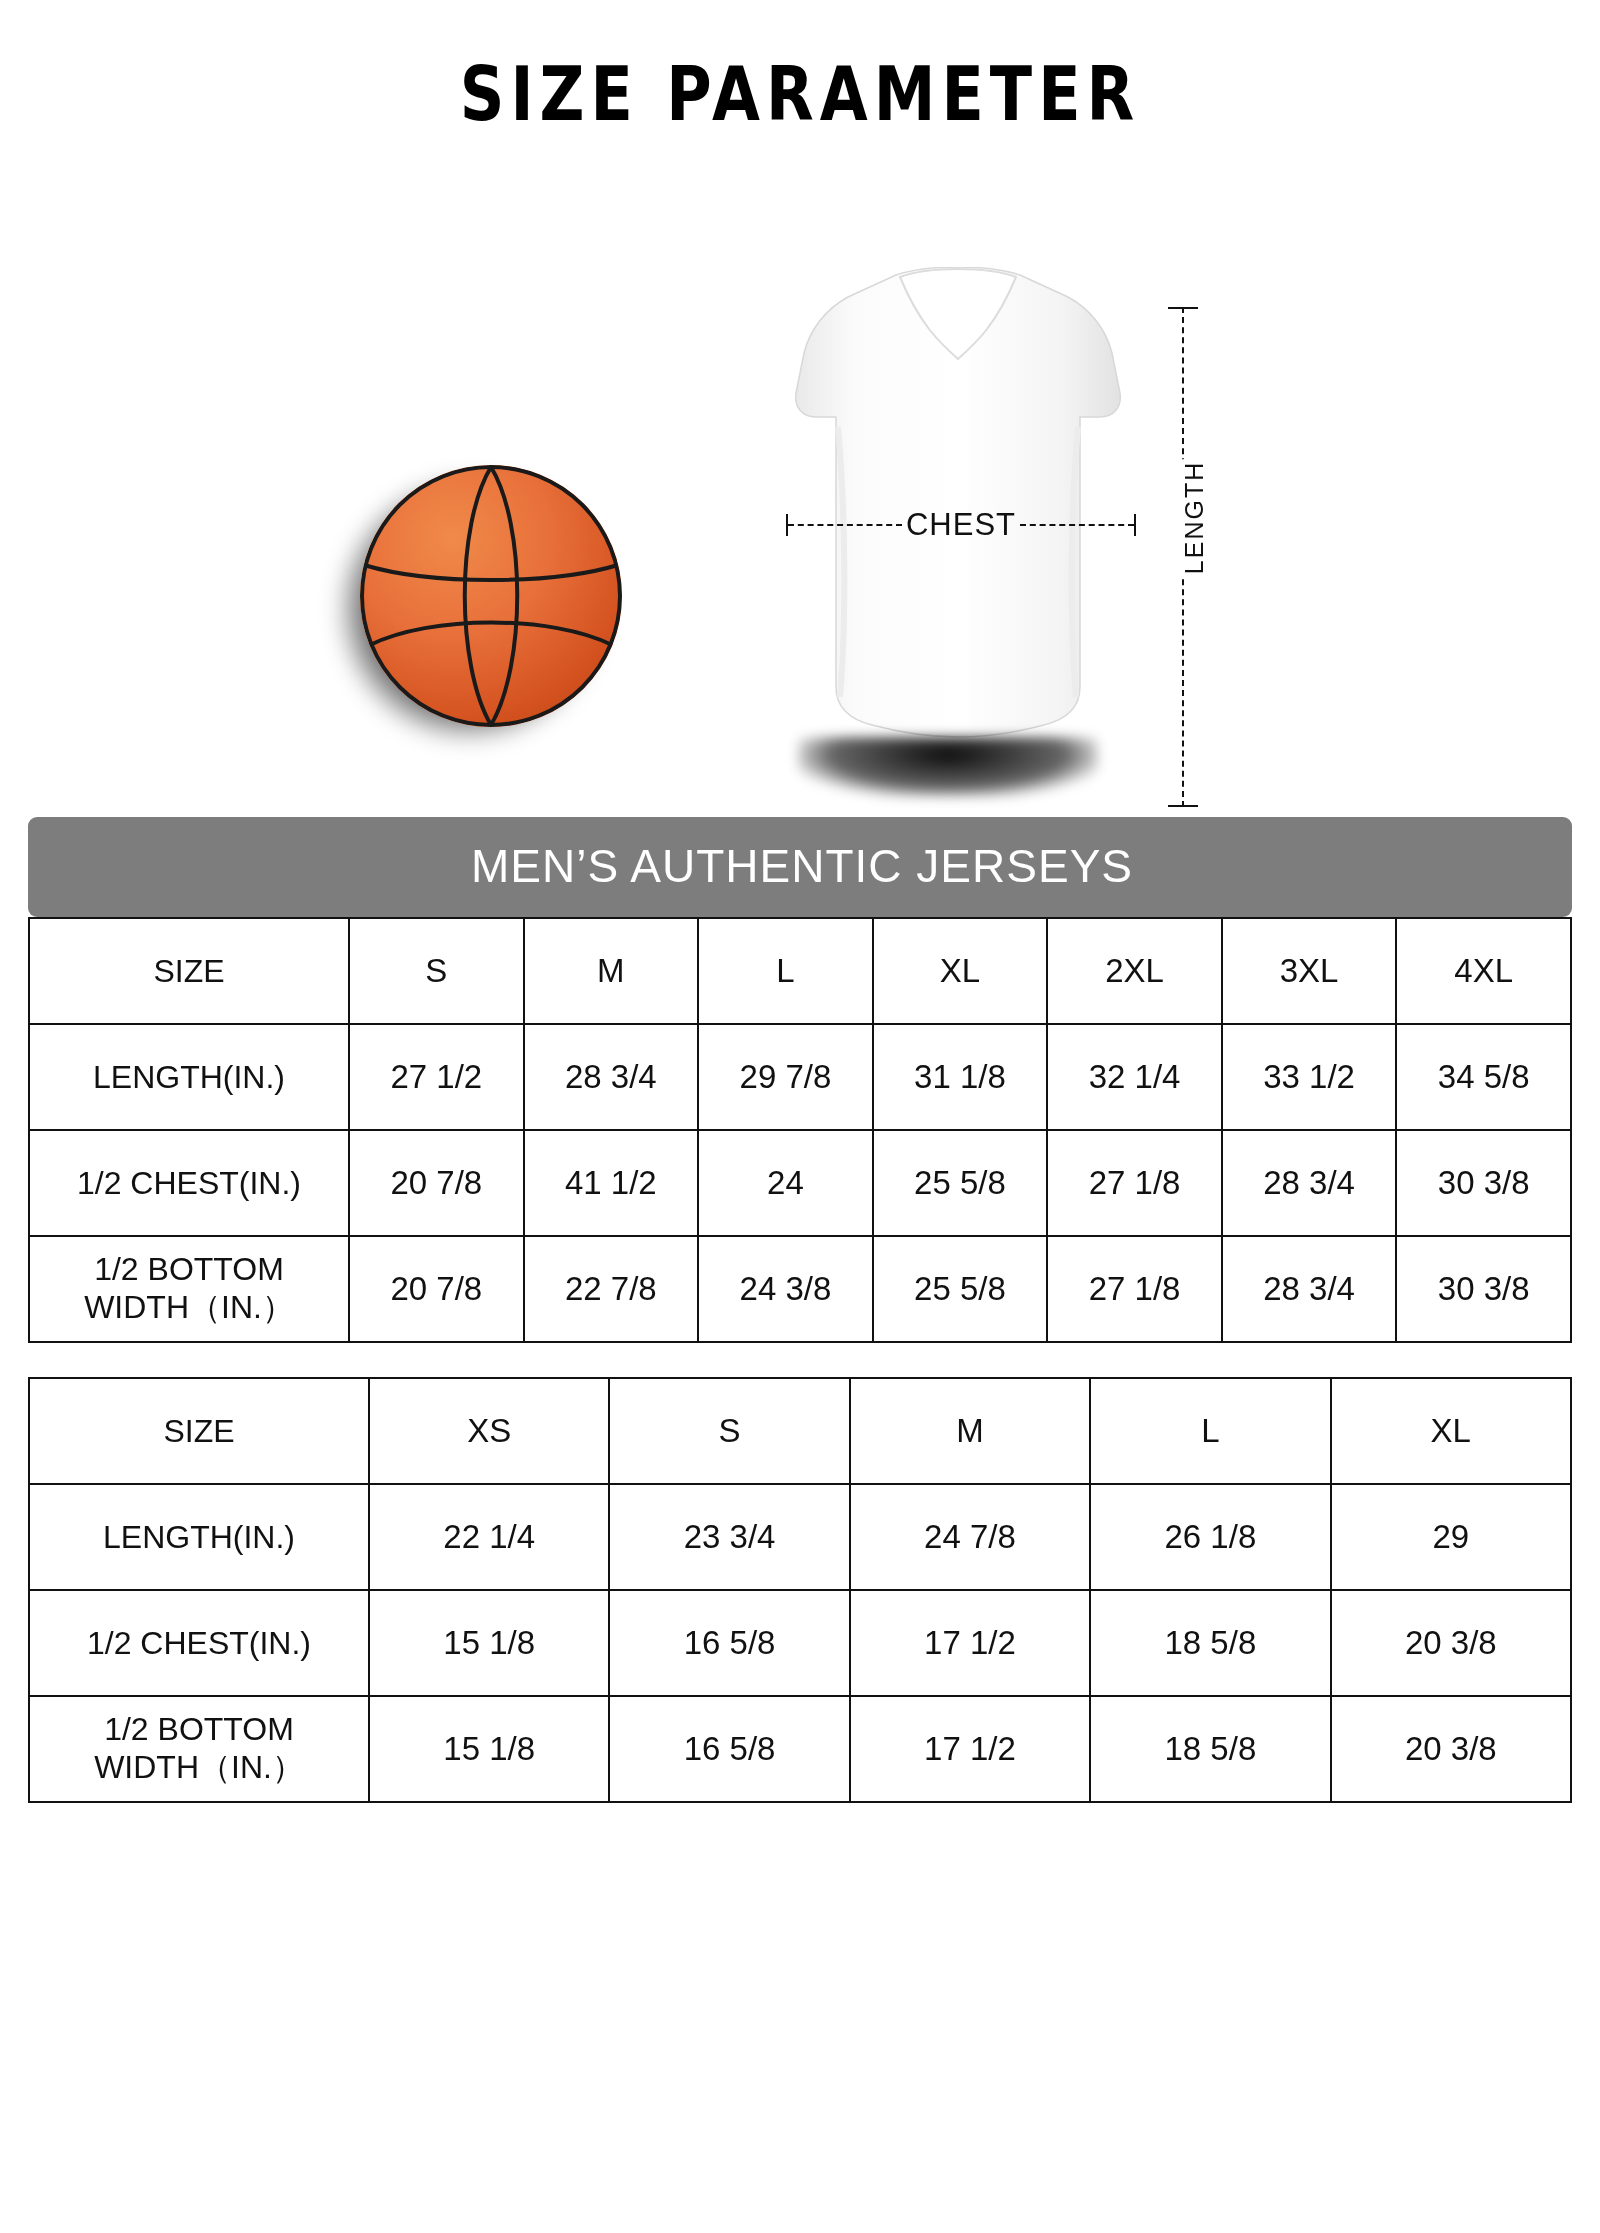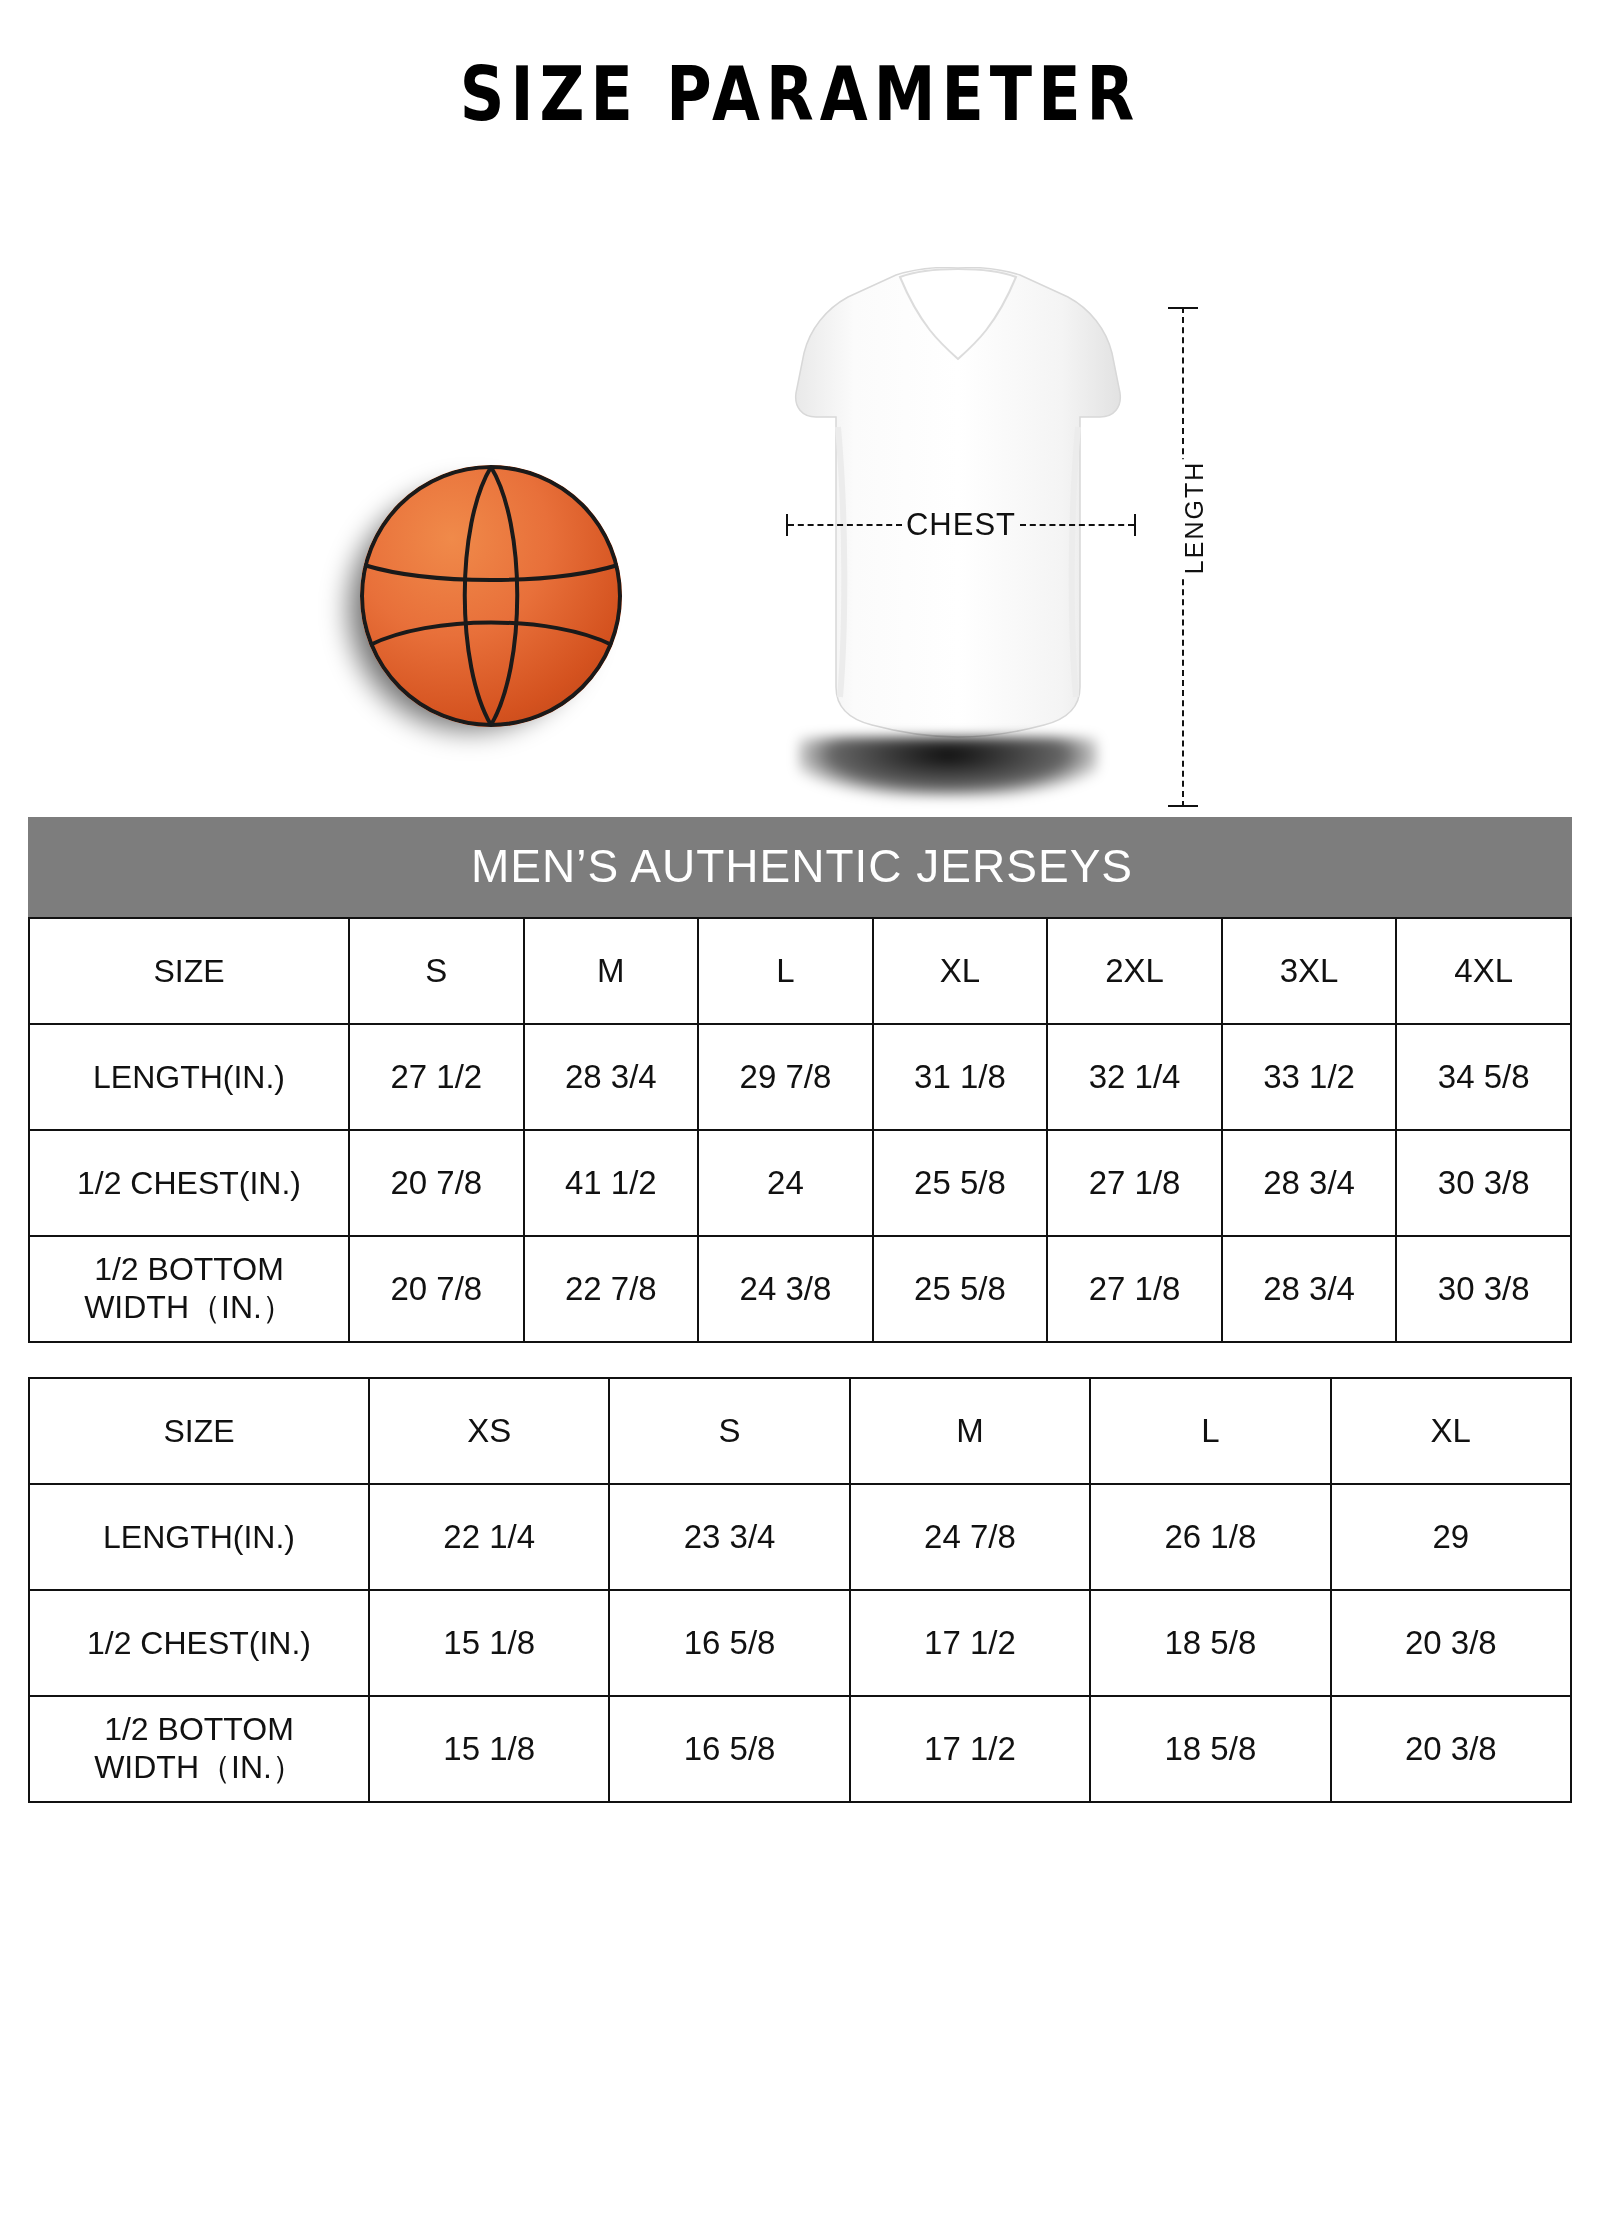--- a/index.html
+++ b/index.html
@@ -161,20 +161,21 @@
   .table-block { margin-bottom: 34px; }
 
   .table-header {
     background: #7d7d7d;
     color: #ffffff;
     text-align: center;
     font-size: 46px;
     letter-spacing: 1px;
     padding: 26px 0 28px 4px;
     line-height: 1;
+    border-radius: 9px;
   }
 
   table.size-table {
     width: 100%;
     border-collapse: collapse;
     table-layout: fixed;
   }
   table.size-table td {
     border: 2px solid #111;
     text-align: center;

